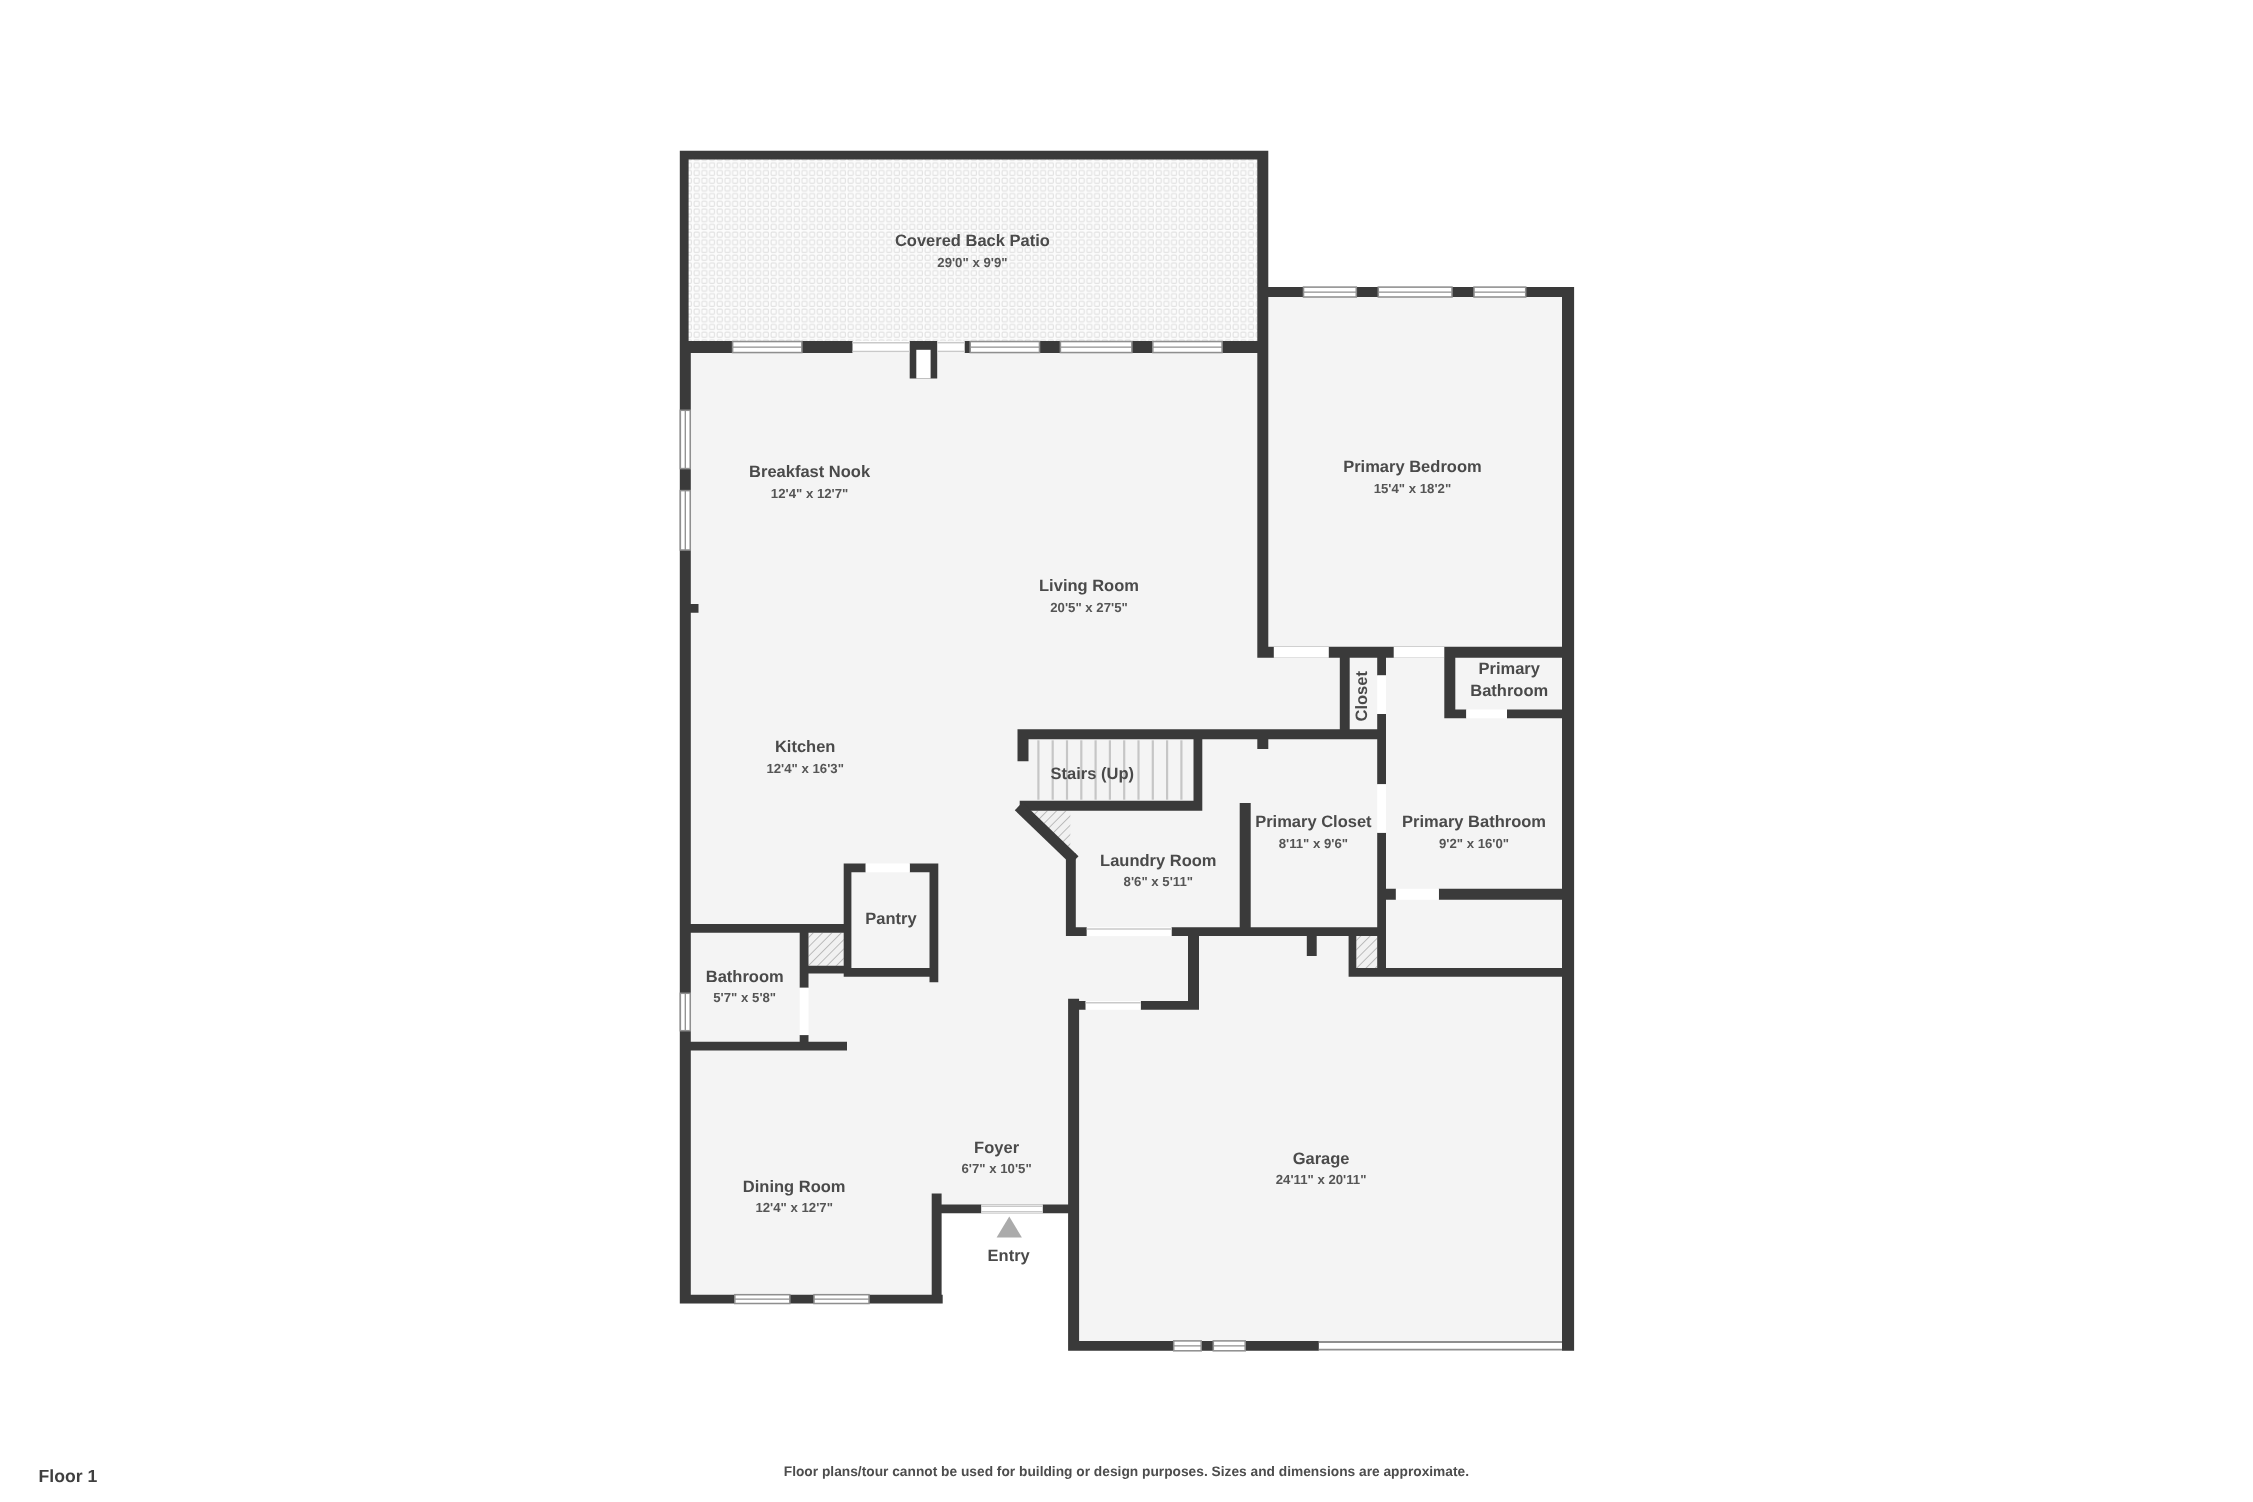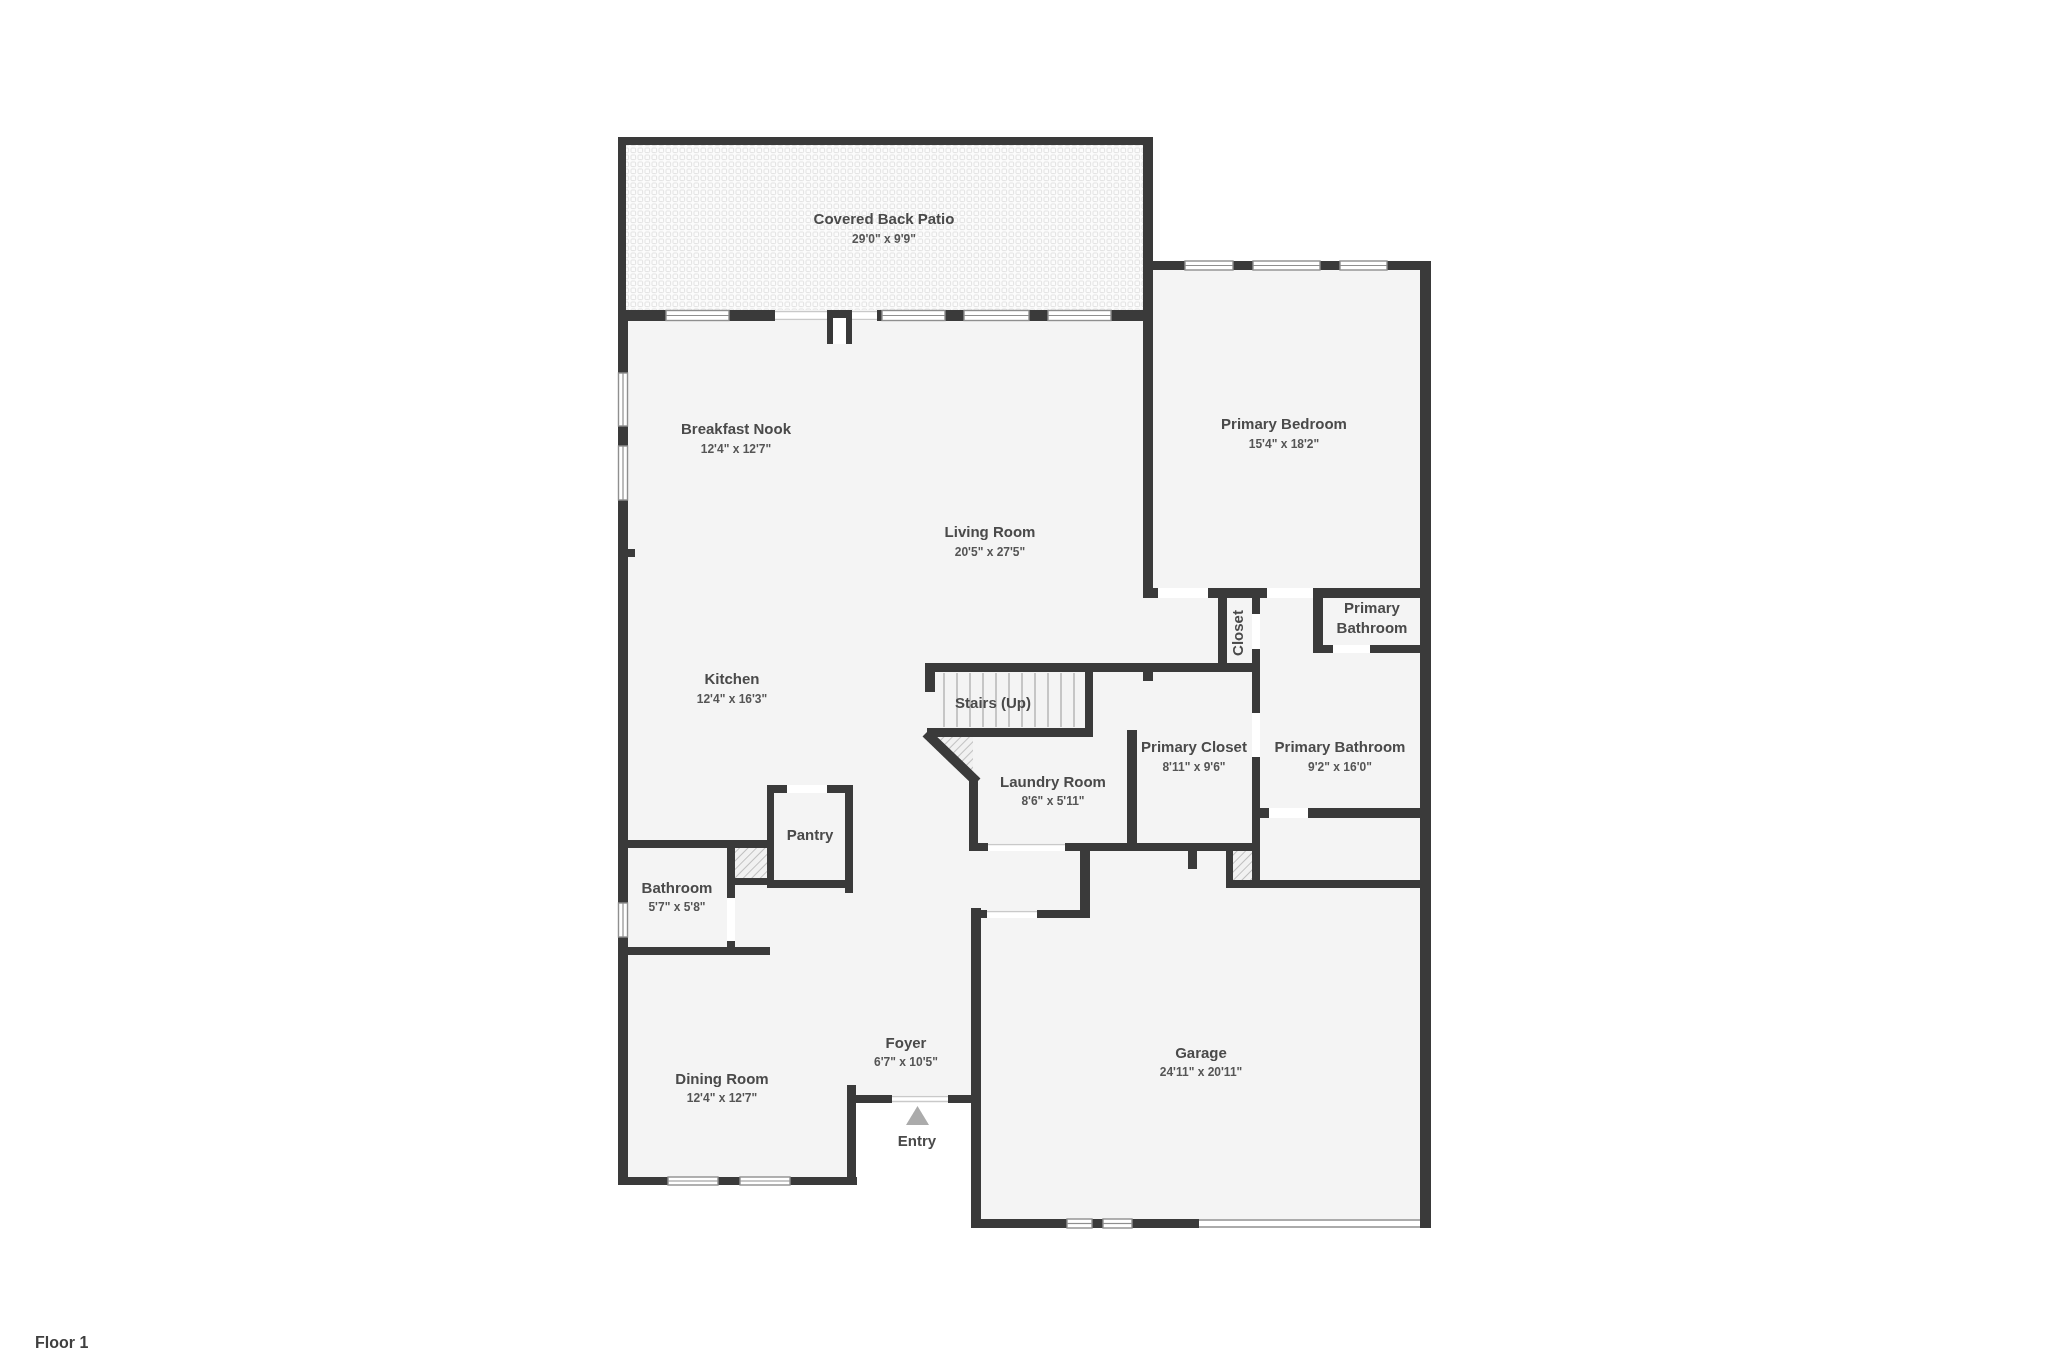--- a/index.html
+++ b/index.html
@@ -184,13 +184,14 @@
       <text class="room-dims" x="906" y="1066">6'7" x 10'5"</text>
 
       <text class="room-name" x="1201" y="1058">Garage</text>
       <text class="room-dims" x="1201" y="1076">24'11" x 20'11"</text>
 
       <text class="room-name" x="917" y="1146">Entry</text>
     </g>
   </svg>
 
   <div class="footer-floor">Floor 1</div>
+  <div class="footer-disclaimer">Floor plans/tour cannot be used for building or design purposes. Sizes and dimensions are approximate.</div>
 </div>
 
 </body></html>

